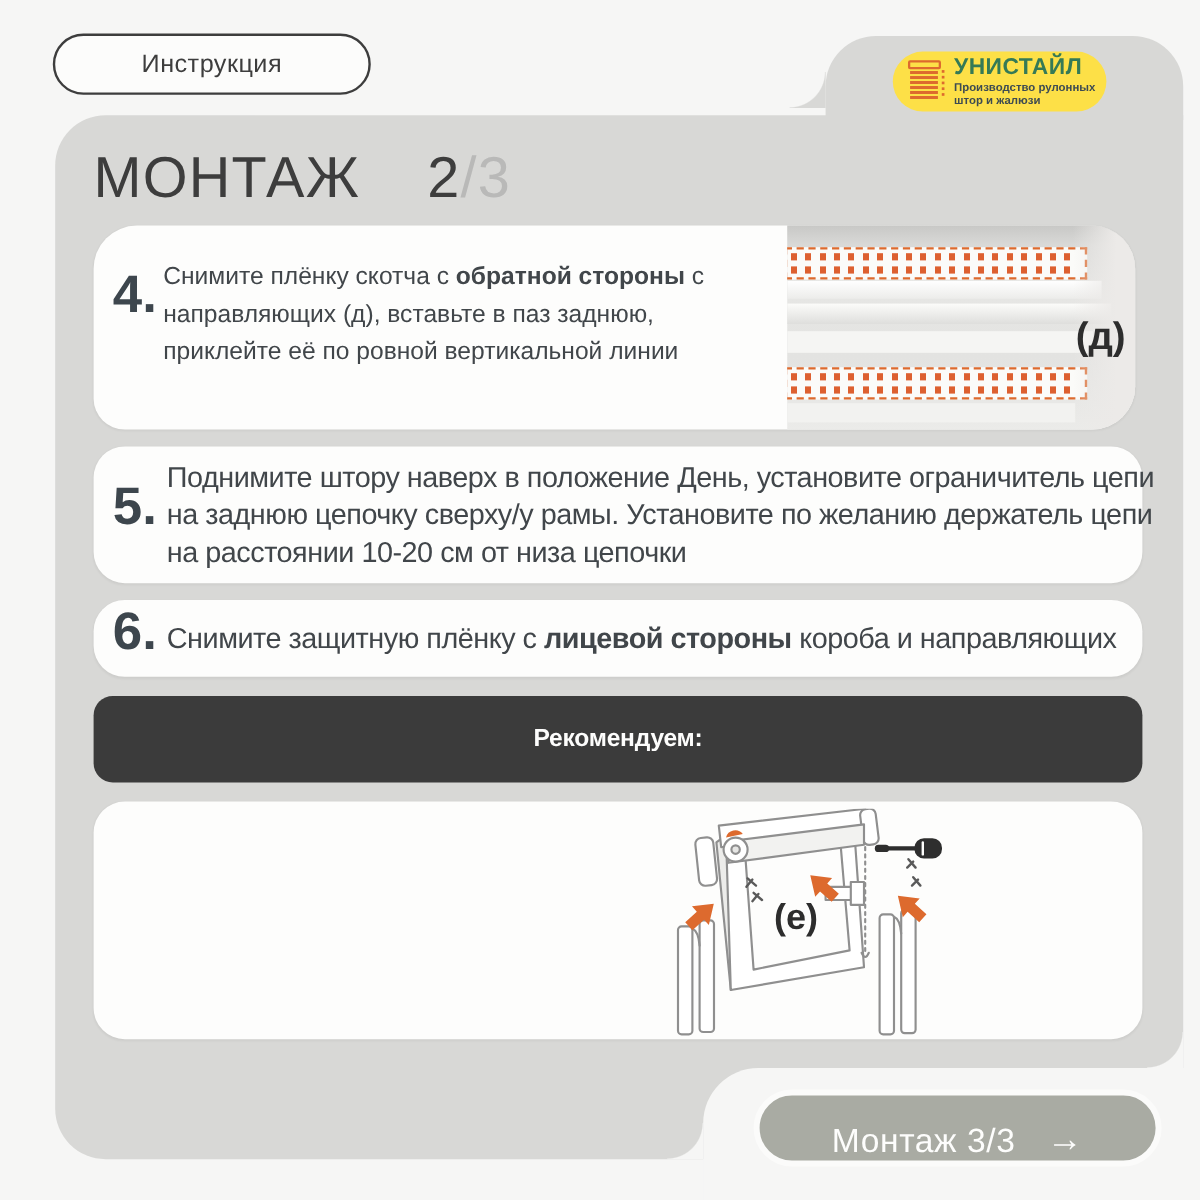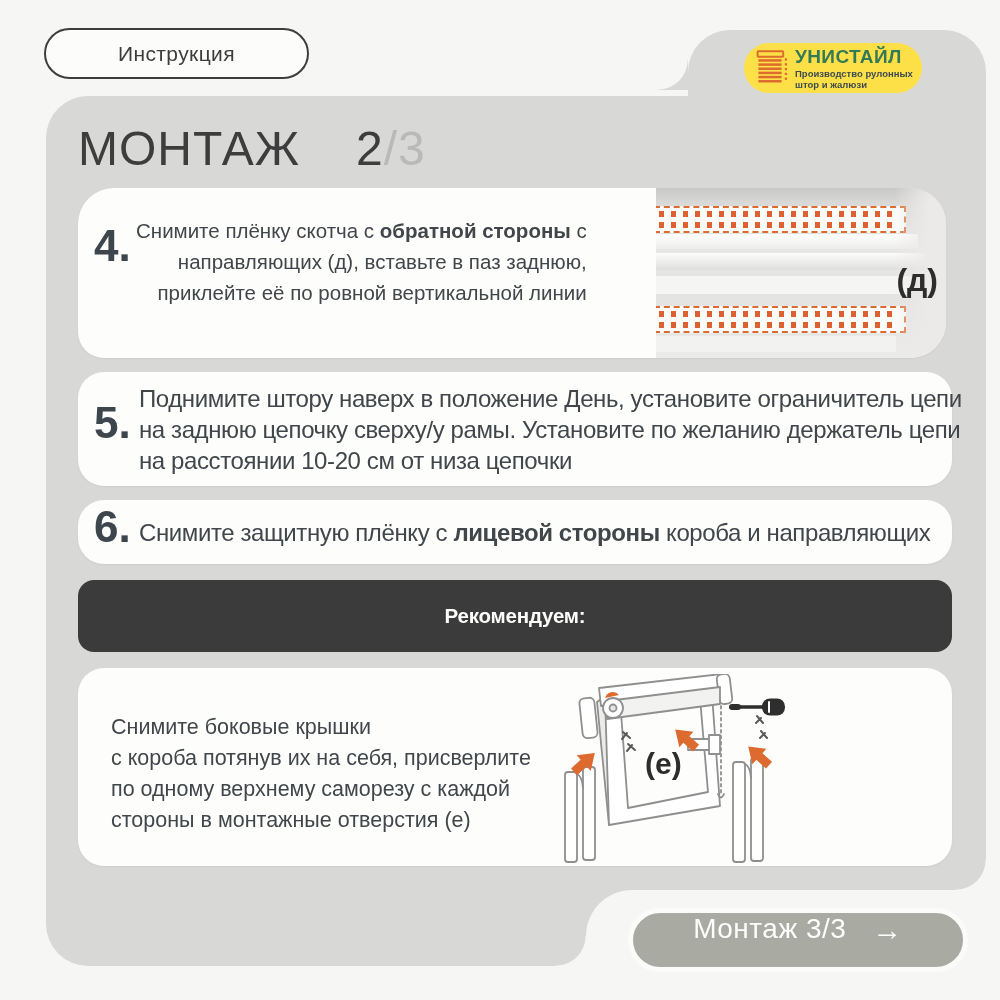--- a/index.html
+++ b/index.html
@@ -48,21 +48,21 @@
   .banner div { color:#fdfdfc; font-size:20.5px; font-weight:bold; letter-spacing:-.2px; line-height:26px; white-space:nowrap; }
   .cardF { left:62px; top:668px; width:874px; height:198px; }
 
   .stepnum { position:absolute; font-size:44px; font-weight:bold; color:#3d464d; }
   .steptext { position:absolute; font-size:20.5px; color:#41464a; line-height:31px; }
   .steptext div { white-space:nowrap; }
   .cond { letter-spacing:-.4px; font-size:24px; }
   .b { font-weight:bold; }
 
   .card4 .stepnum { left:16px; top:33px; }
-  .card4 .steptext { left:58px; top:27px;text-align:right; }
+  .card4 .steptext { left:58px; top:27px; }
 
   .card5 .stepnum { left:16px; top:26px; }
   .card5 .steptext { left:61px; top:11px; }
 
   .card6 .stepnum { left:16px; top:2px; }
   .card6 .steptext { left:61px; top:17px; }
 
   .cardF .steptext { left:33px; top:44px; font-size:21.5px; }
 
   
@@ -81,21 +81,21 @@
   .photo .fade { position:absolute; right:0; top:0; width:52px; height:100%;
     background:linear-gradient(90deg, rgba(236,234,232,0), #eceae8 70%); }
   .fig-label { position:absolute; right:8px; top:74px; font-size:32px; font-weight:bold; color:#2d2d2d; }
 
   
   .diagram { position:absolute; left:483px; top:6px; width:252px; height:190px; }
 
   
   .nav-btn { position:absolute; left:612px; top:908px; width:340px; height:64px;
     background:#a9aba3; border:5px solid #fbfbfa; border-radius:34px;
-    display:flex; align-items:flex-start; justify-content:center; cursor:pointer;
+    display:flex; align-items:flex-end; justify-content:center; cursor:pointer;
     color:#fdfdfc; font-size:28px; letter-spacing:.5px; }
   .nav-btn .arrow { margin-left:26px; font-size:30px; }
 </style>
 </head>
 <body>
 
 <div id="page">
 
   <div class="panel-tab"></div>
   <div class="panel-main"></div>
@@ -175,26 +175,20 @@
     <div class="steptext cond">
       <div><span>Снимите защитную плёнку с </span><span class="b">лицевой стороны</span><span> короба и направляющих</span></div>
     </div>
   </div>
 
   <div class="banner">
     <div>Рекомендуем:</div>
   </div>
 
   <div class="card cardF">
-    <div class="steptext">
-      <div>Снимите боковые крышки</div>
-      <div>с короба потянув их на себя, присверлите</div>
-      <div>по одному верхнему саморезу с каждой</div>
-      <div>стороны в монтажные отверстия (е)</div>
-    </div>
     <svg class="diagram" viewBox="0 0 252 190">
       <g stroke="#8f8f8f" stroke-width="1.8" fill="#ffffff" stroke-linejoin="round" stroke-linecap="round">
 
         <rect x="4" y="98" width="12" height="90" rx="3"></rect>
         <rect x="22" y="93" width="12" height="93" rx="3"></rect>
         <path d="M16,100 Q21,102 22,114" fill="none"></path>
 
         <rect x="172" y="88" width="12" height="100" rx="3"></rect>
         <rect x="190" y="84" width="12" height="103" rx="3"></rect>
         <path d="M184,90 Q189,92 190,104" fill="none"></path>

